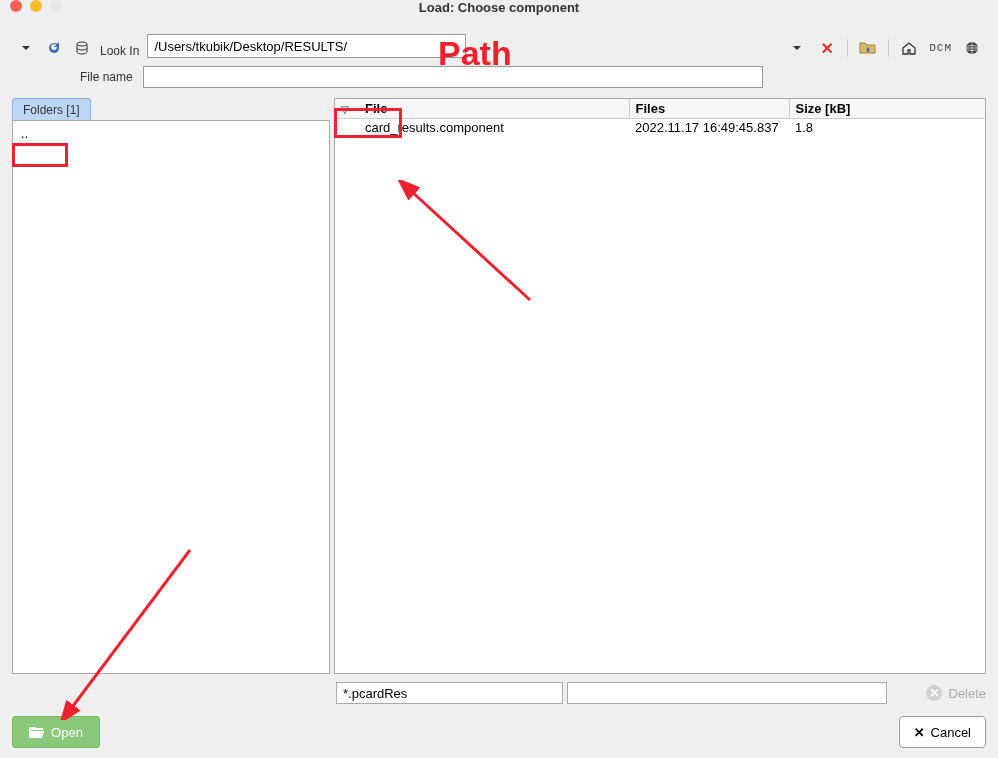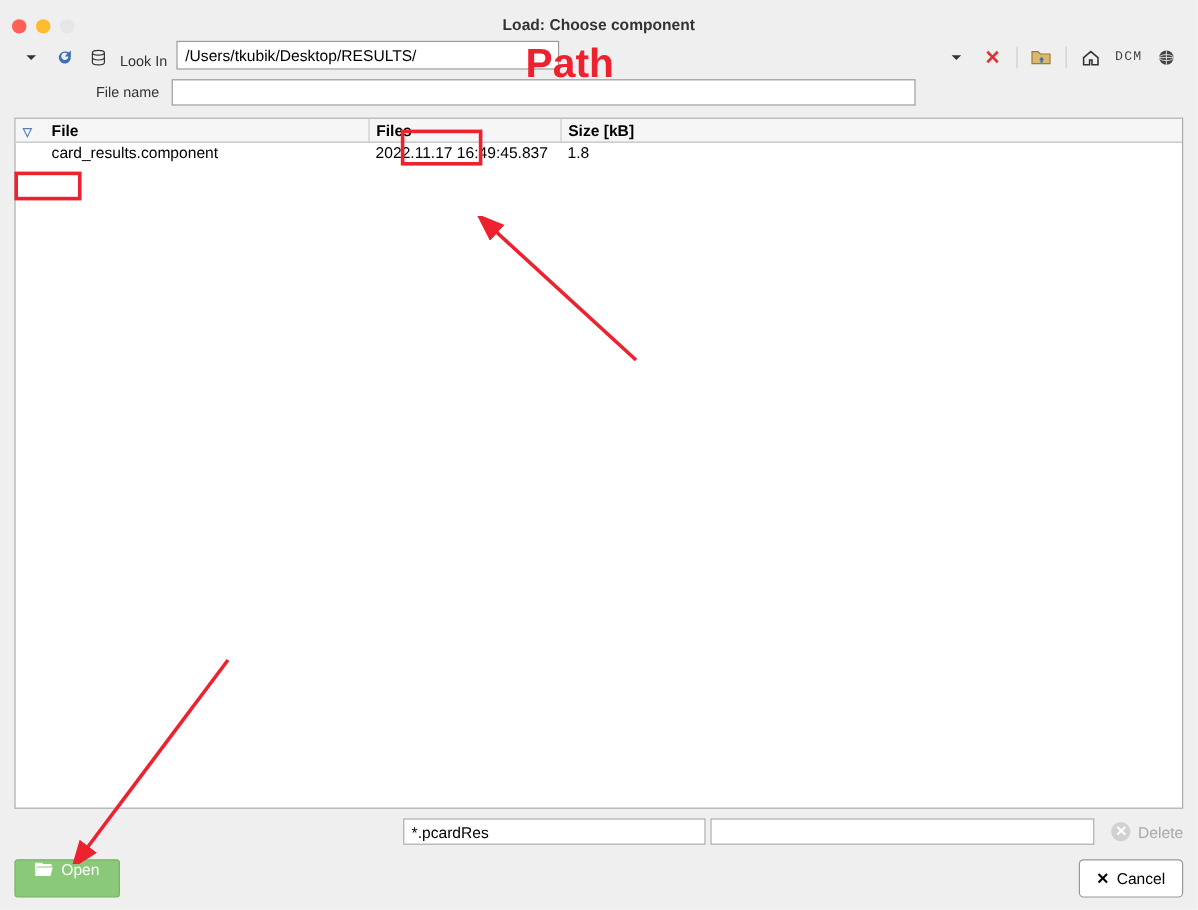--- a/index.html
+++ b/index.html
@@ -1,18 +1,18 @@
 <!DOCTYPE html>
 <html><head>
 <meta charset="utf-8">
 <style>
 * { box-sizing: border-box; margin: 0; padding: 0; font-family: -apple-system, "Helvetica Neue", Arial, sans-serif; }
 body { background: #efefef; width: 998px; height: 758px; position: relative; overflow: hidden; }
 
-.titlebar { height: 28px; display: flex; align-items: flex-end; padding: 0 10px; position: relative; background: #efefef; }
+.titlebar { height: 28px; display: flex; align-items: flex-start; padding: 0 10px; position: relative; background: #efefef; }
 .traffic { display: flex; gap: 8px; }
 .dot { width: 12px; height: 12px; border-radius: 50%; }
 .dot.red { background: #fe5f57; }
 .dot.yellow { background: #febc2e; }
 .dot.green { background: #e6e6e6; }
 .title { position: absolute; left: 0; right: 0; text-align: center; font-size: 13px; font-weight: bold; color: #333; }
 
 .toolbar { display: flex; align-items: flex-end; padding: 6px 16px; gap: 8px; position: relative; }
 .toolbar .icon-btn { width: 20px; height: 20px; display: flex; align-items: center; justify-content: center; cursor: pointer; color: #333; }
 .label { font-size: 12px; color: #333; }
@@ -38,26 +38,26 @@
 
 .file-table { width: 100%; border-collapse: collapse; font-size: 13px; }
 .file-table th { text-align: left; font-weight: bold; padding: 2px 6px; border-bottom: 1px solid #ccc; background: #f6f6f6; }
 .file-table th:first-child { width: 24px; }
 .file-table td { padding: 1px 6px; white-space: nowrap; overflow: hidden; }
 .col-file { width: 270px; }
 .col-date { width: 160px; }
 .sort-triangle { color: #5b7fb8; font-size: 10px; }
 
 .filter-row { display: flex; gap: 4px; padding: 8px 12px 2px 336px; align-items: center; }
-.filter-input { height: 22px; border: 1px solid #aaa; background: #fff; padding: 0 6px; font-size: 13px; width: 252px; }
+.filter-input { height: 22px; border: 1px solid #aaa; background: #fff; padding: 0 6px; font-size: 13px; width: 227px; }
 .delete-group { display: flex; align-items: center; gap: 6px; margin-left: auto; color: #aaa; cursor: not-allowed; font-size: 13px; }
 .delete-icon { width: 16px; height: 16px; border-radius: 50%; background: #d1d1d1; display: flex; align-items: center; justify-content: center; color: #fff; font-size: 12px; font-weight: bold; line-height: 1; }
 
 .bottom-row { display: flex; padding: 10px 12px; align-items: center; }
-.open-btn { width: 88px; height: 32px; background: #8bc97a; border: 1px solid #74b662; border-radius: 3px; color: #fff; font-size: 13px; display: flex; justify-content: center; gap: 6px; cursor: pointer; }
+.open-btn { width: 88px; height: 32px; background: #8bc97a; border: 1px solid #74b662; border-radius: 3px; color: #fff; font-size: 13px; display: flex; align-items: center; justify-content: center; gap: 6px; cursor: pointer; }
 .open-btn .folder-icon { fill: #fff; }
 .cancel-btn { margin-left: auto; height: 32px; padding: 0 14px; background: #fff; border: 1px solid #999; border-radius: 4px; display: flex; align-items: center; gap: 6px; font-size: 13px; cursor: pointer; }
 
 
 .annot { position: absolute; pointer-events: none; }
 .red-box { border: 3px solid #ee222f; }
 .red-text { color: #ee222f; font-size: 34px; font-weight: bold; font-family: Arial, sans-serif; }
 .arrow-svg { position: absolute; }
 </style>
 </head>
@@ -123,20 +123,30 @@
       </div>
   </div>
 </div>
 
 <div class="filename-row">
   <span class="label">File name</span>
   <input class="filename-input" value="" style="">
 </div>
 
 <div class="panels">
+  <div class="left-panel">
+    <div class="tab-wrap">
+        <div class="tab">Folders [1]</div>
+      </div>
+    <div class="panel-body">
+      <div class="folder-list">
+        <div class="folder-item">..</div>
+      </div>
+    </div>
+  </div>
   <div class="right-panel">
     <div class="panel-body">
       <table class="file-table">
         <thead>
           <tr>
             <th><span class="sort-triangle">▽</span></th>
             <th class="col-file" style="border-right:1px solid #ccc;">File</th>
             <th class="col-date" style="border-right:1px solid #ccc;">Files</th>
             <th>Size [kB]</th>
           </tr>

